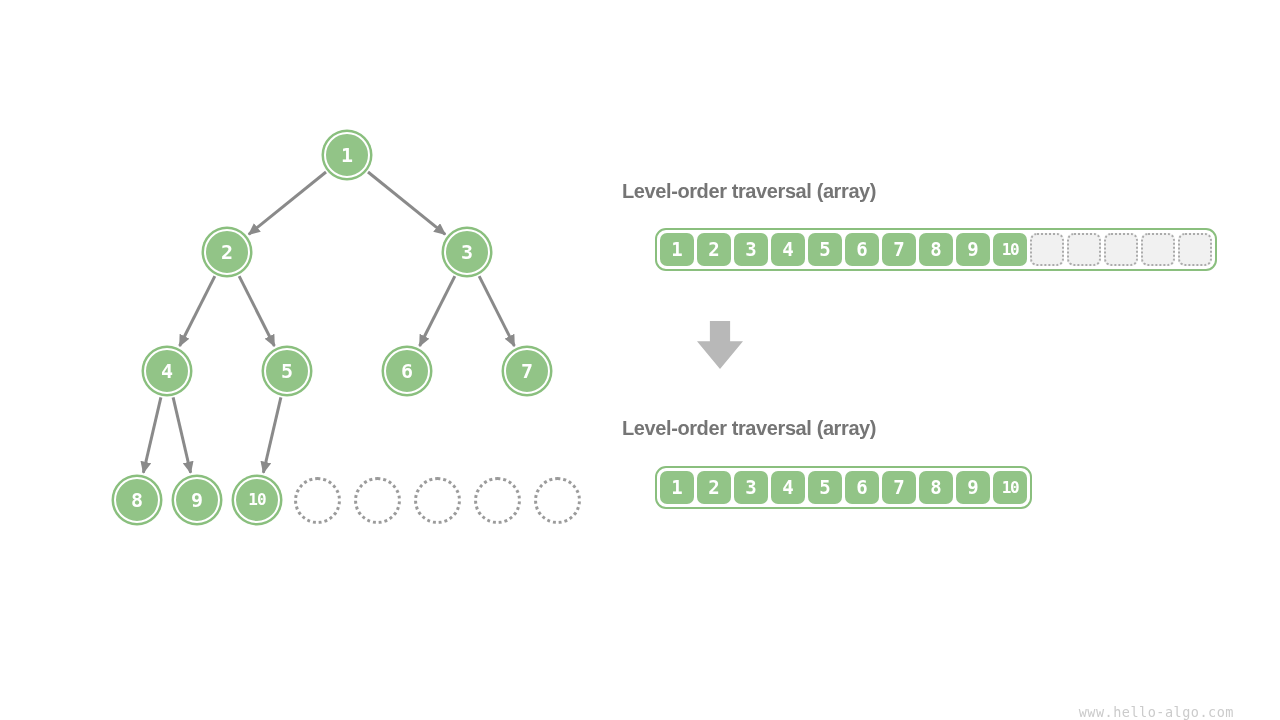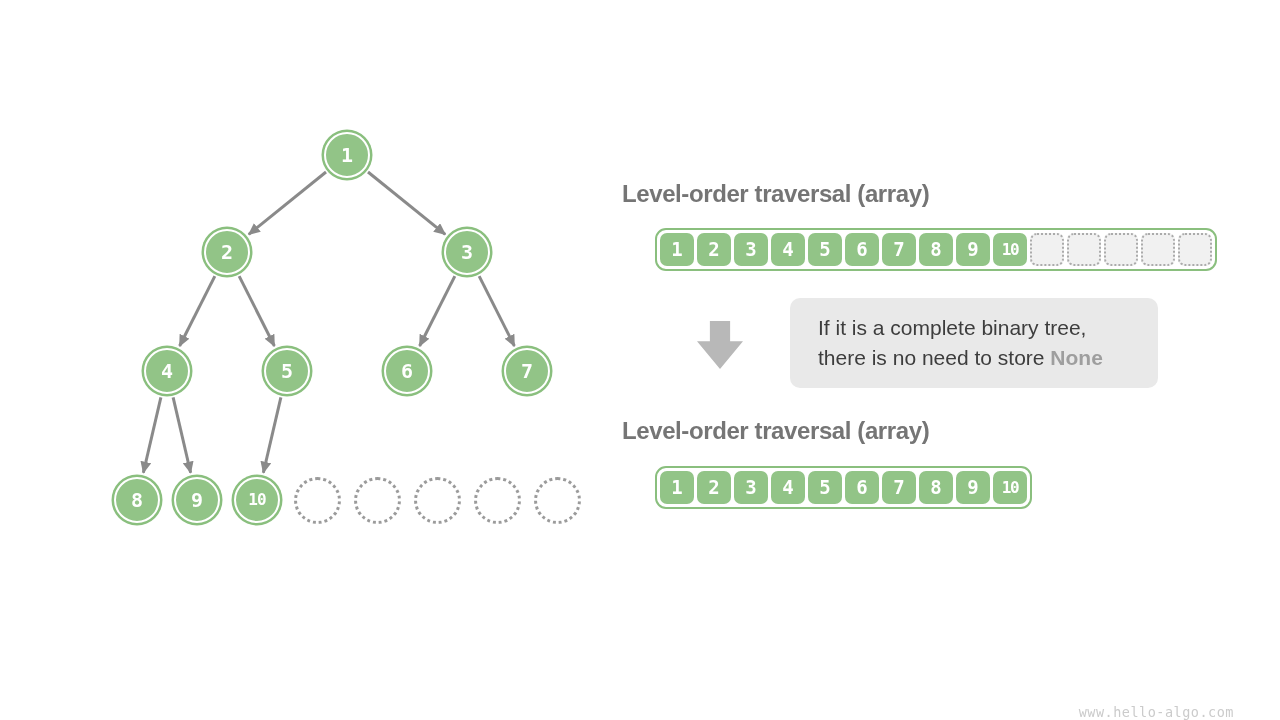--- a/index.html
+++ b/index.html
@@ -17,21 +17,21 @@
     display:flex;align-items:center;justify-content:center;line-height:1;
   }
   .tnode.two{font-size:16px;letter-spacing:-1px;}
   .tnode-empty{
     position:absolute;box-sizing:border-box;width:47px;height:47px;border-radius:50%;
     background:#ffffff;border:3px dotted #9B9B9B;
   }
 
   
   .arr-label{
-    position:absolute;font-weight:bold;font-size:24px;letter-spacing:-0.4px;color:#757575;
+    position:absolute;font-weight:bold;font-size:20px;letter-spacing:-0.4px;color:#757575;
     white-space:nowrap;
   }
 
   
   .arr{
     position:absolute;display:inline-flex;gap:3px;padding:3px;background:#ffffff;
     border:2px solid #8ABF7E;border-radius:11px;
   }
   .cell{
     box-sizing:border-box;width:34px;height:33px;border-radius:7px;background:#92C487;
@@ -120,24 +120,20 @@
       <div class="cell two">10</div>
       <div class="cell-empty"></div>
       <div class="cell-empty"></div>
       <div class="cell-empty"></div>
       <div class="cell-empty"></div>
       <div class="cell-empty"></div>
     </div>
 
   <div class="down-arrow"></div>
 
-  <div class="note">
-    <div>If it is a complete binary tree,</div>
-    <div><span>there is no need to store </span><span class="none">None</span></div>
-  </div>
 
   <div class="arr-label" style="left:622px;top:417px">Level-order traversal (array)</div>
 
   <div class="arr" id="array-bottom" style="left:655px;top:466px">
       <div class="cell">1</div>
       <div class="cell">2</div>
       <div class="cell">3</div>
       <div class="cell">4</div>
       <div class="cell">5</div>
       <div class="cell">6</div>

